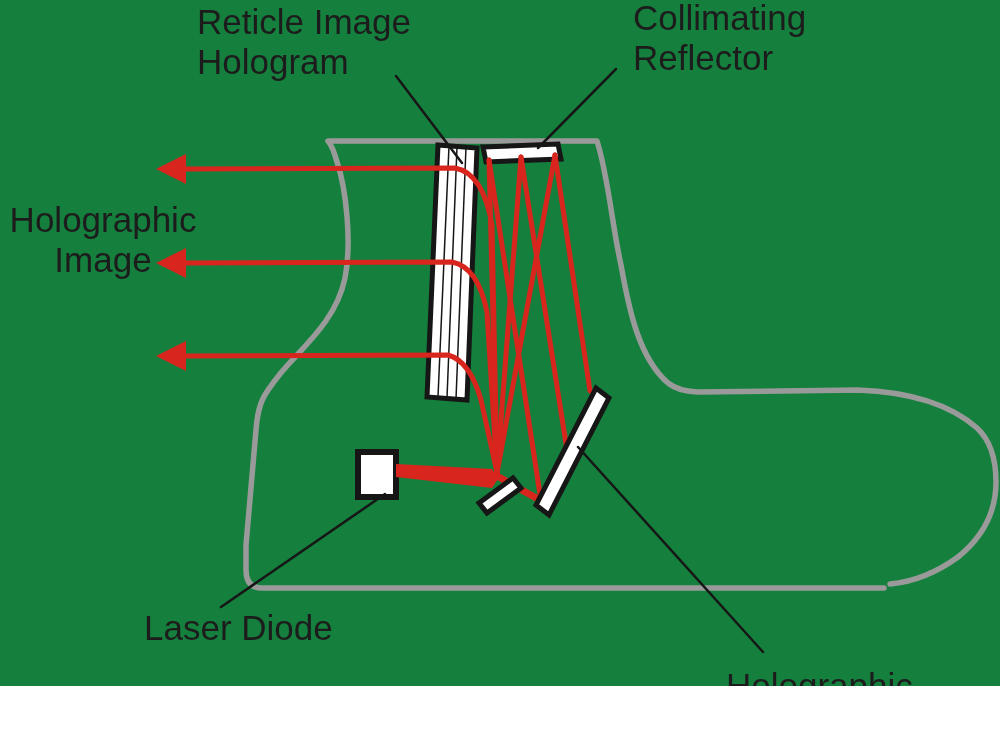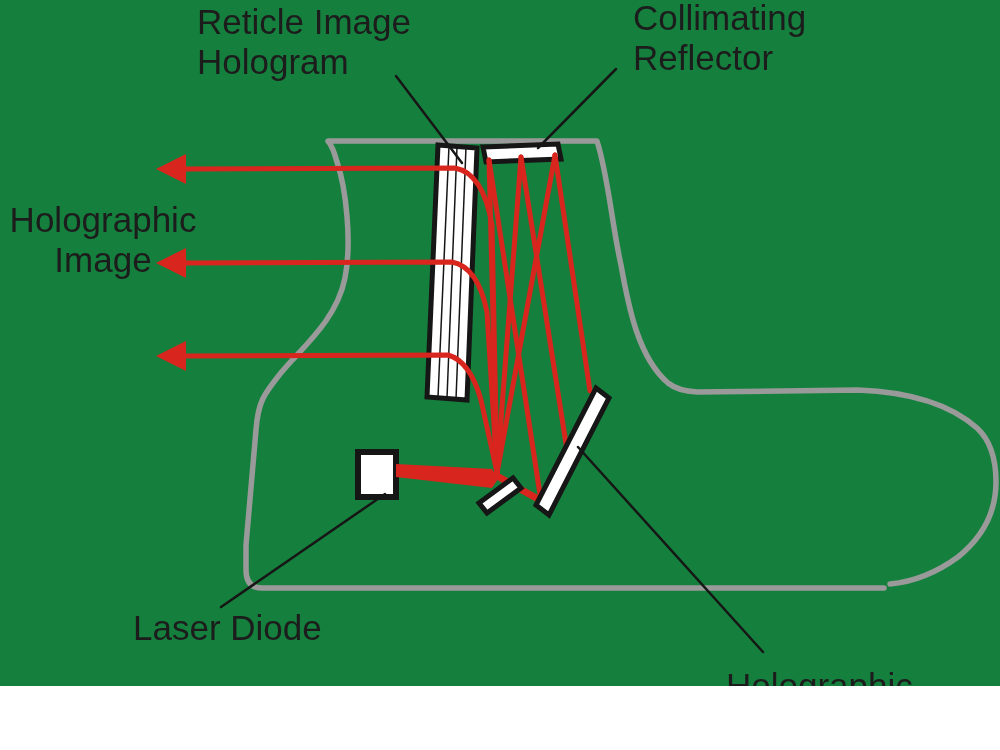--- a/index.html
+++ b/index.html
@@ -4,21 +4,21 @@
 <style>
   html,body{margin:0;padding:0;background:#ffffff;}
   #stage{position:relative;width:1000px;height:686px;background:#15803d;overflow:hidden;
          font-family:"Liberation Sans",sans-serif;}
   #diagram-svg{position:absolute;left:0;top:0;}
   .lbl{position:absolute;font-size:35px;line-height:40px;color:#1c1c1c;
        white-space:pre-line;letter-spacing:0px;}
   #lbl-reticle{left:197px;top:2px;}
   #lbl-collimating{left:633px;top:-2px;}
   #lbl-holo-image{left:0px;top:200px;width:206px;text-align:center;}
-  #lbl-laser{left:133px;top:608px;}
+  #lbl-laser{left:144px;top:608px;}
   #lbl-grating{left:726px;top:664px;line-height:44px;}
 </style>
 </head>
 <body>
 
 <div id="stage">
 
   <svg id="diagram-svg" width="1000" height="750" viewBox="0 0 1000 750">
 
     <g fill="none" stroke-width="5.5" stroke-linecap="round" stroke-linejoin="round" stroke="#9a9a9a">

